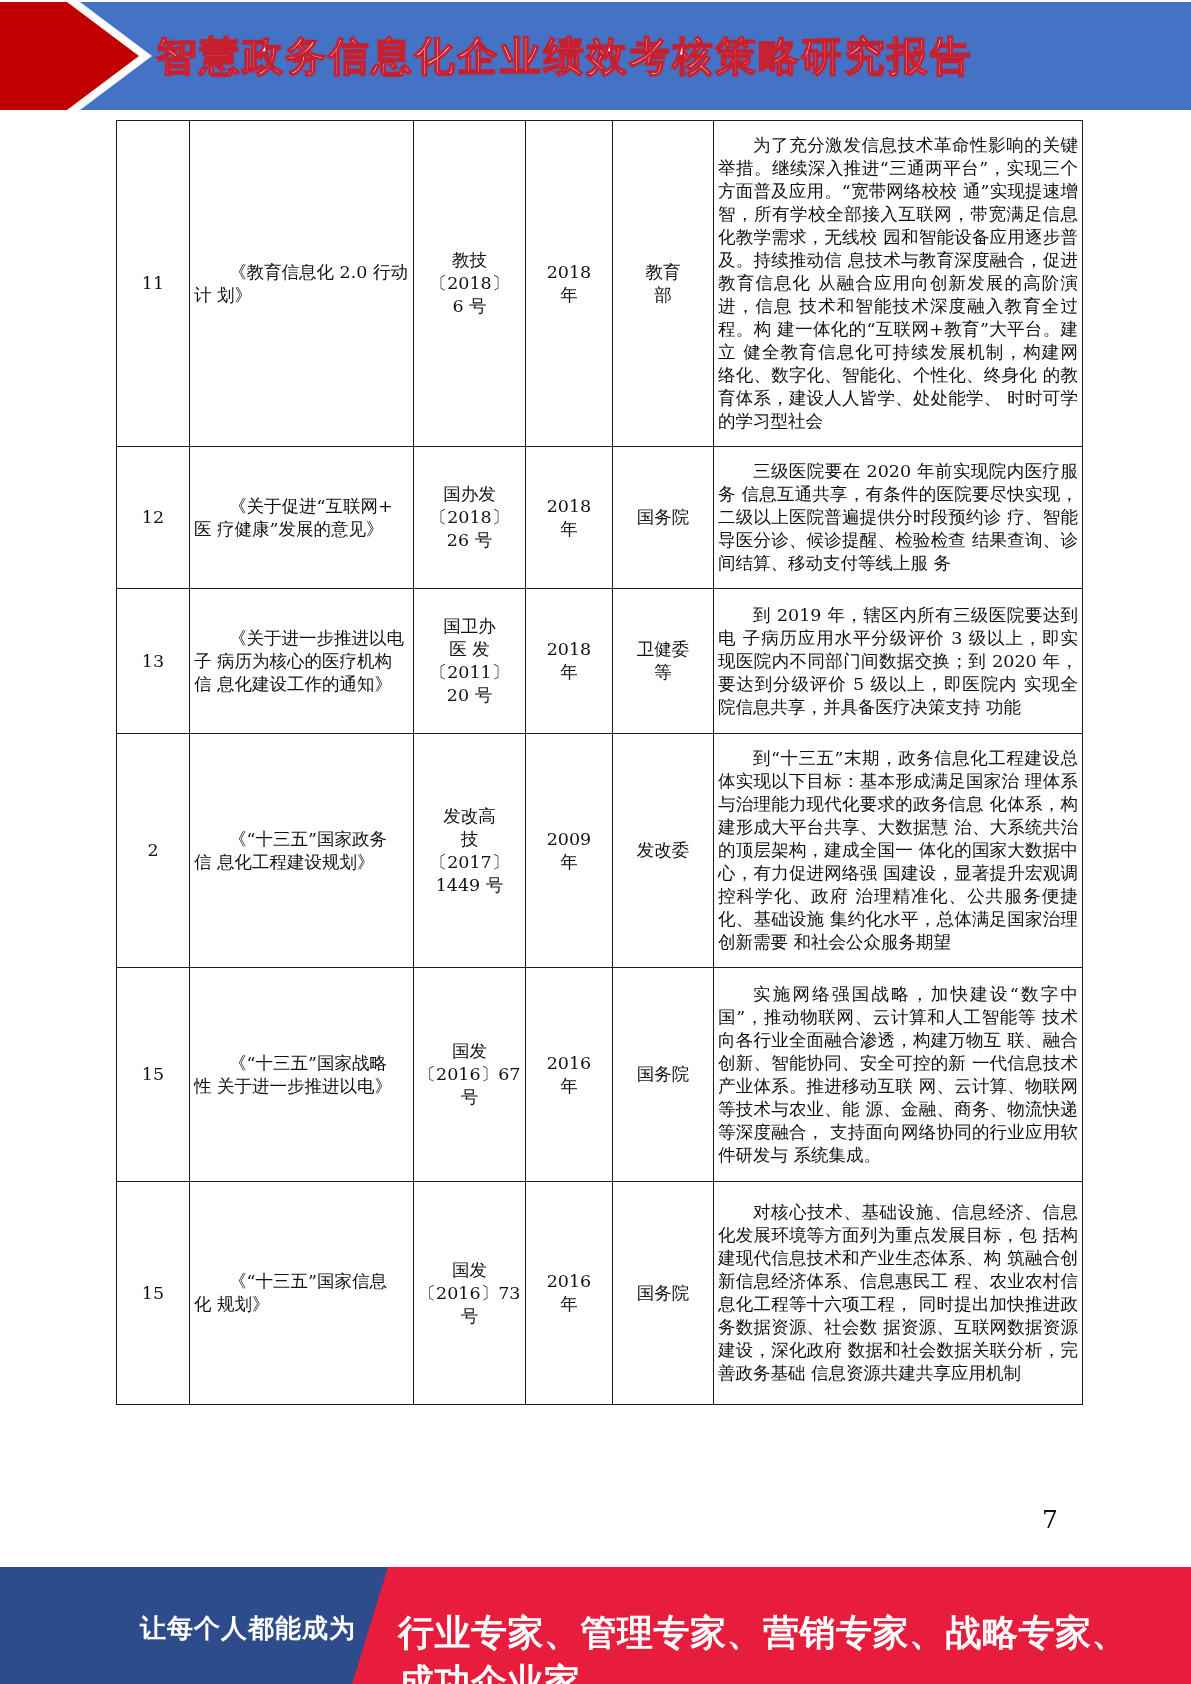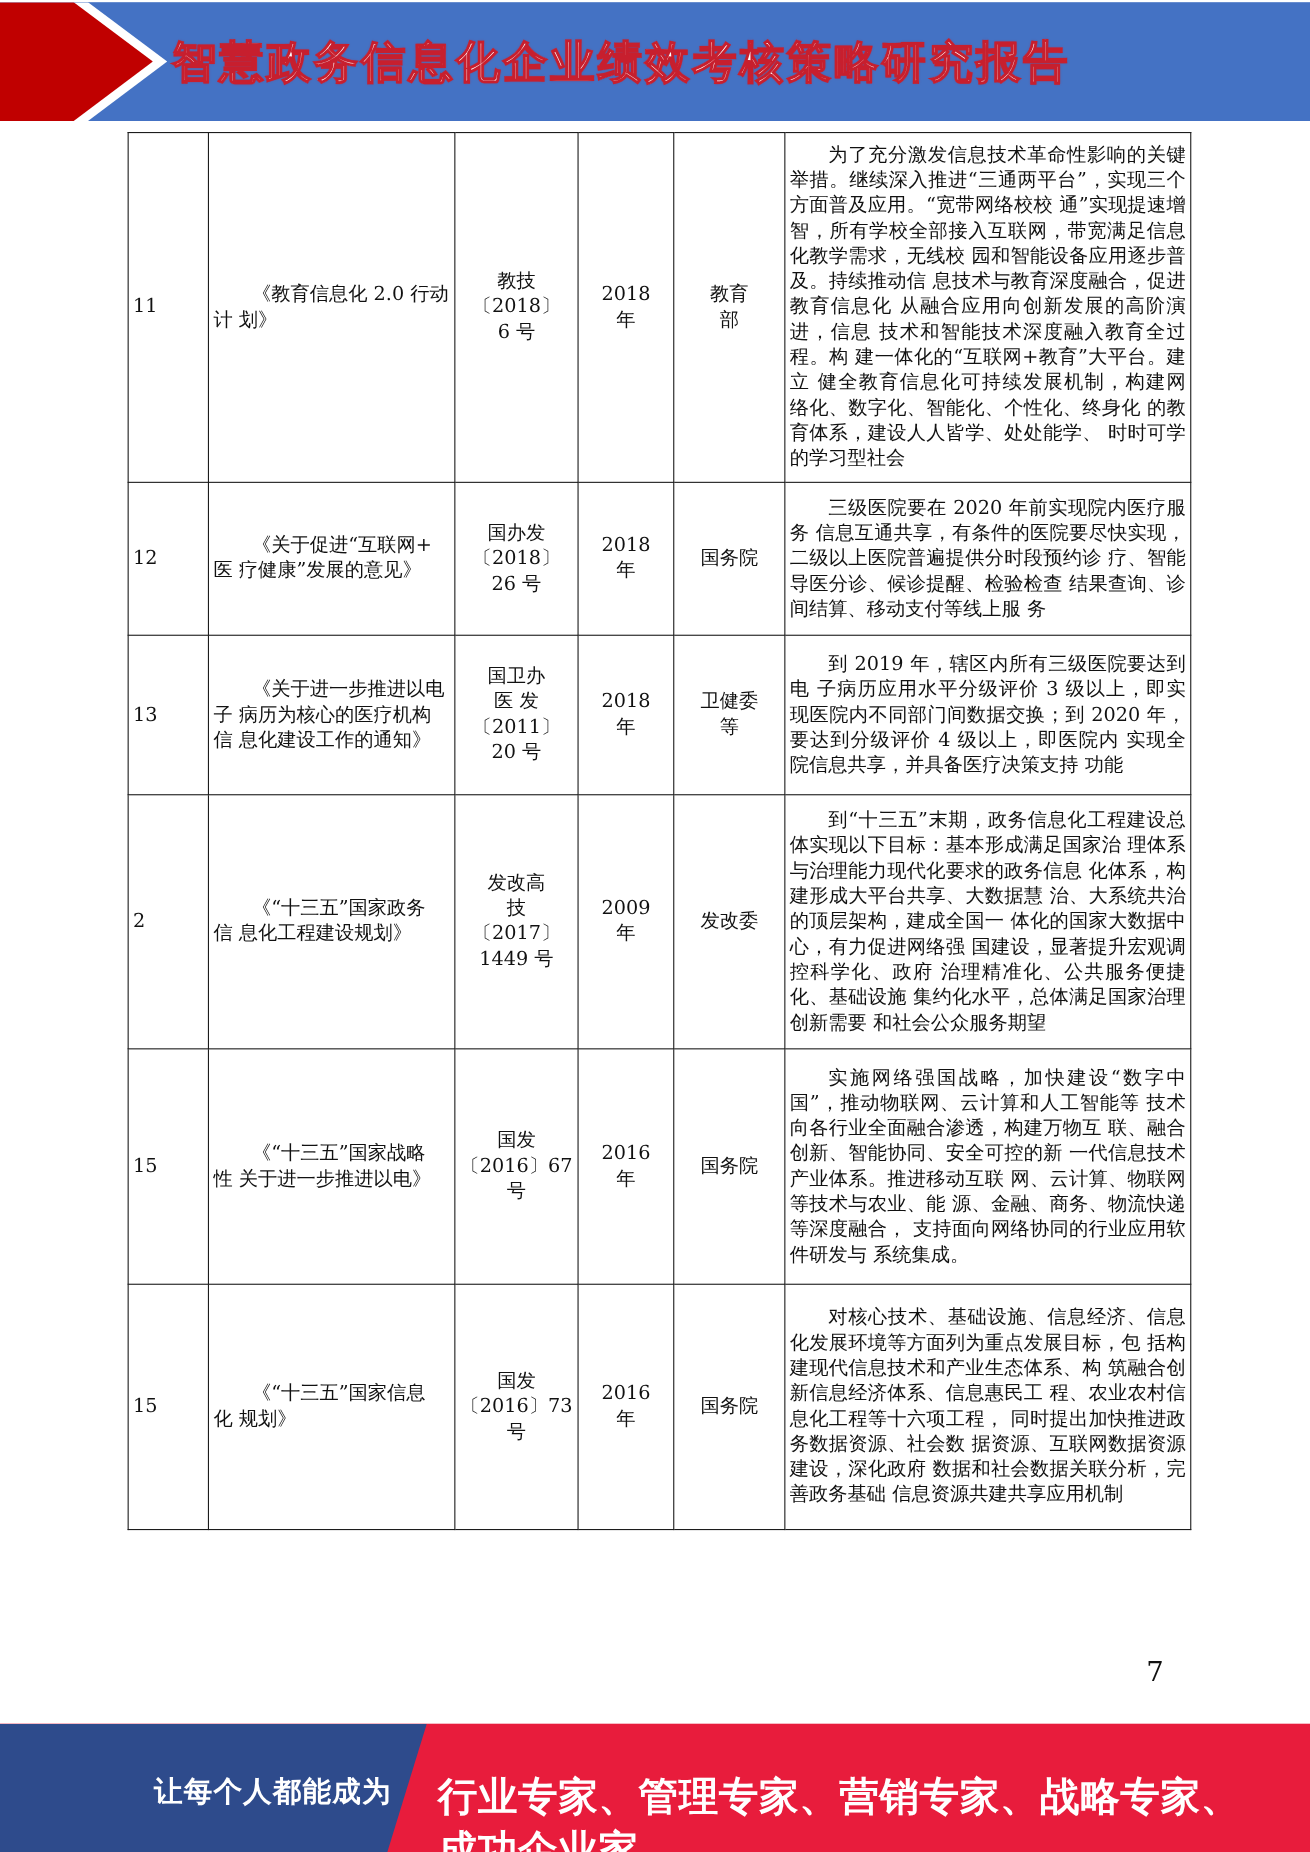--- a/index.html
+++ b/index.html
@@ -19,22 +19,22 @@
       -webkit-text-stroke:1.3px #c71f2e;
       text-shadow:0 0 1px #c71f2e,0 0 2px #c71f2e;}
 
   
   table.policy{position:absolute;left:116px;top:120px;width:966px;
       border-collapse:collapse;table-layout:fixed;}
   table.policy col.c1{width:73px;}  table.policy col.c2{width:224px;}
   table.policy col.c3{width:112px;} table.policy col.c4{width:87px;}
   table.policy col.c5{width:101px;} table.policy col.c6{width:369px;}
   table.policy td{border:1.5px solid #1c1c1c;vertical-align:middle;
-      font-size:17.5px;line-height:23px;padding:3px 4px;}
-  td.no{}
+      font-size:17.5px;line-height:23px;padding:13px 4px;}
+  td.no{text-align:center;}
   td.pname{text-align:justify;text-indent:2em;white-space:pre-line;line-height:26px;padding:2px 6px;}
   td.docno,td.year,td.agency{text-align:center;white-space:pre-line;line-height:27px;}
   td.desc{text-align:justify;text-indent:2em;padding:2px 8px;line-height:23px;}
   tr.r11{height:318px;} tr.r12{height:139px;} tr.r13{height:145px;}
   tr.r14{height:231px;} tr.r15{height:214px;} tr.r16{height:223px;}
 
   
   .pagenum{position:absolute;left:1030px;top:1505px;width:40px;text-align:center;
       font-size:25px;color:#111;}
 
@@ -99,21 +99,21 @@
 子 病历为核心的医疗机构
 信 息化建设工作的通知》</td>
         <td class="docno">国卫办
 医 发
 〔2011〕
 20 号</td>
         <td class="year">2018
 年</td>
         <td class="agency">卫健委
 等</td>
-        <td class="desc">到 2019 年，辖区内所有三级医院要达到电 子病历应用水平分级评价 3 级以上，即实现医院内不同部门间数据交换；到 2020 年，要达到分级评价 4 级以上，即医院内 实现全院信息共享，并具备医疗决策支持 功能</td>
+        <td class="desc">到 2019 年，辖区内所有三级医院要达到电 子病历应用水平分级评价 3 级以上，即实现医院内不同部门间数据交换；到 2020 年，要达到分级评价 5 级以上，即医院内 实现全院信息共享，并具备医疗决策支持 功能</td>
       </tr>
       <tr class="r14">
         <td class="no">2</td>
         <td class="pname">《“十三五”国家政务
 信 息化工程建设规划》</td>
         <td class="docno">发改高
 技
 〔2017〕
 1449 号</td>
         <td class="year">2009

